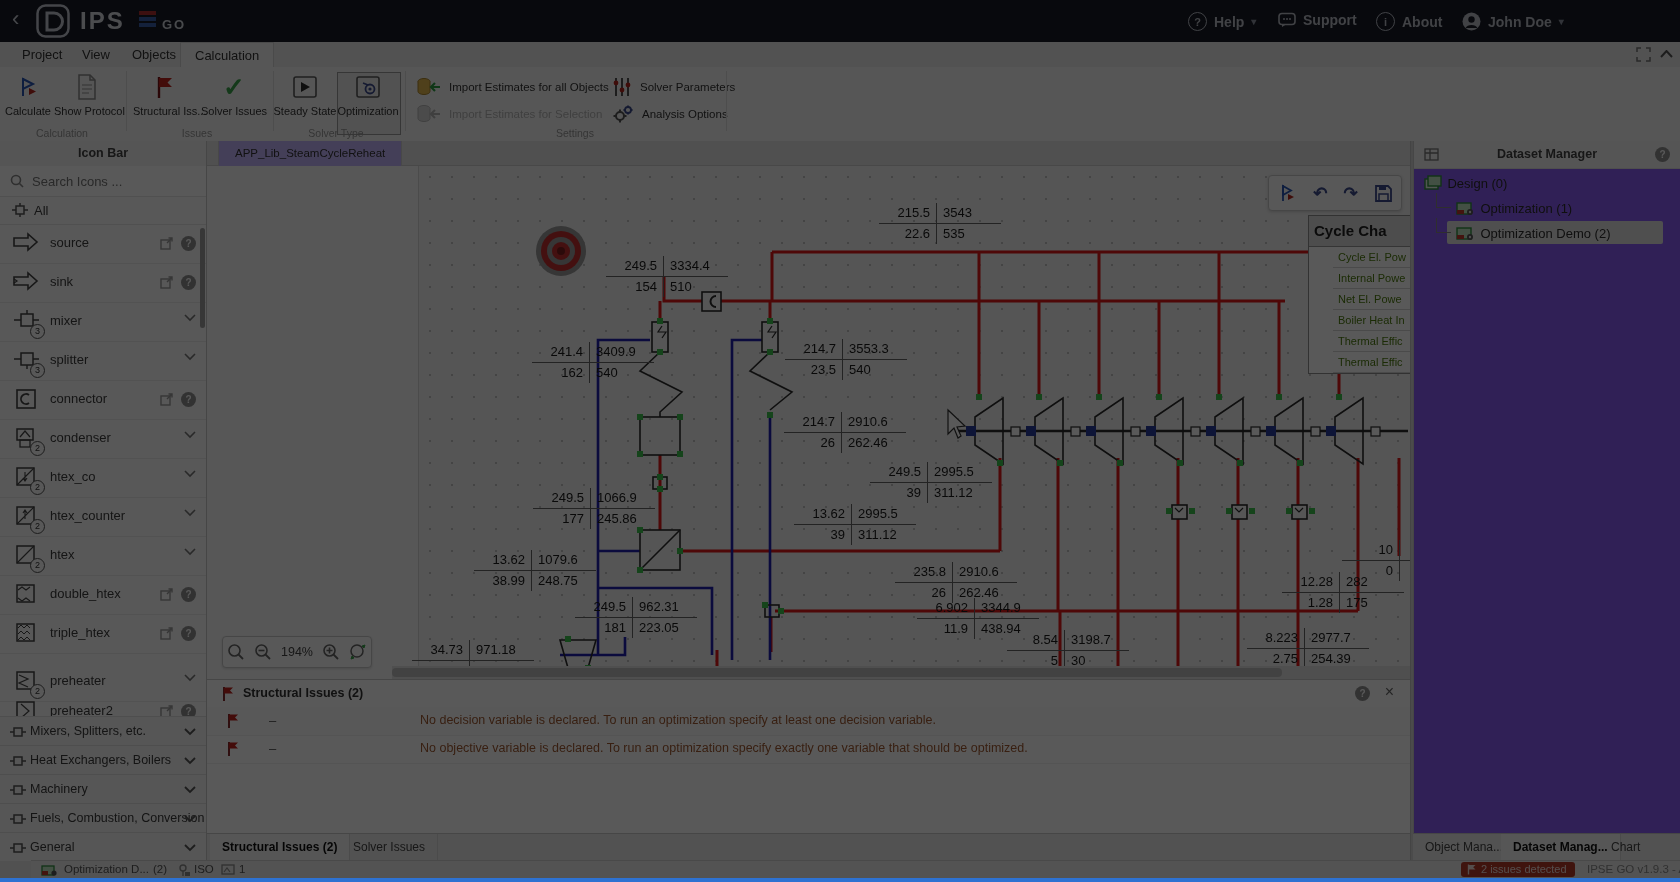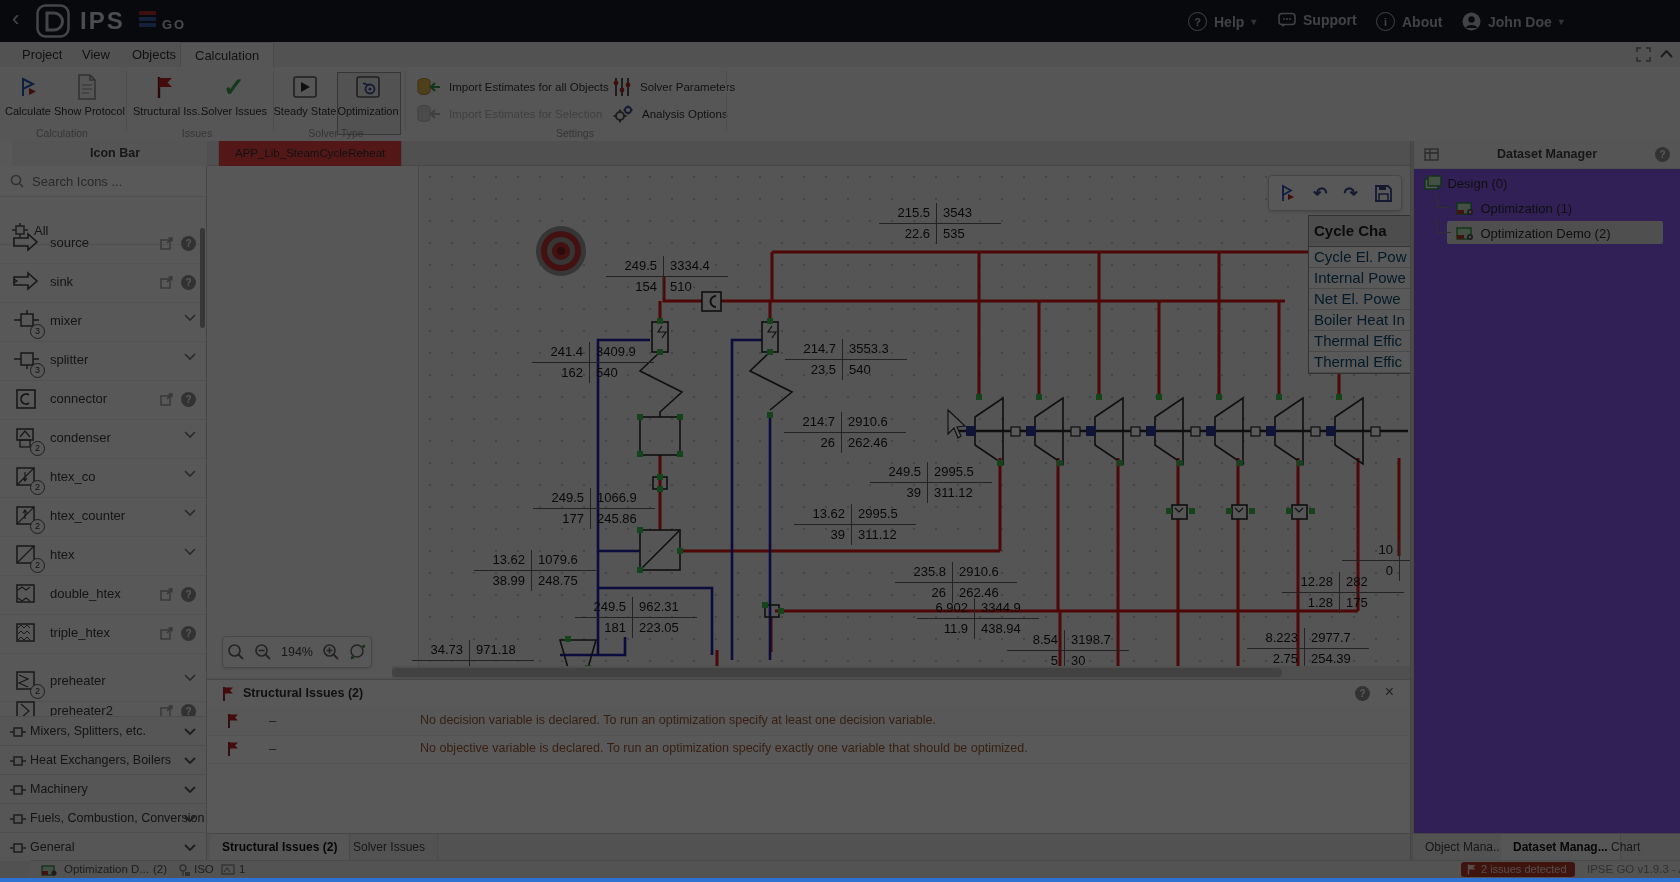--- a/index.html
+++ b/index.html
@@ -21,61 +21,61 @@
   #ribbon{left:0;top:67px;width:1680px;height:74px;background:#f7f7f7;border-bottom:1px solid #cfcfcf;}
   .rbtn{position:absolute;top:5px;width:66px;text-align:center;color:#333;}
   .rbtn .ric{height:30px;display:flex;align-items:center;justify-content:center;}
   .rbtn .rlb{font-size:11px;margin-top:3px;white-space:nowrap;}
   .rsep{position:absolute;top:4px;height:60px;width:1px;background:#dcdcdc;}
   .rcap{position:absolute;top:60px;font-size:10.5px;color:#979797;text-align:center;}
   .setrow{position:absolute;display:flex;align-items:center;gap:8px;font-size:11.5px;color:#333;white-space:nowrap;}
   .setrow.disabled{color:#b5b5b5;}
   
   #sidebar{left:0;top:141px;width:207px;height:719px;background:#fbfbfb;border-right:1px solid #c9c9c9;box-sizing:border-box;}
-  .sb-title{position:absolute;left:12px;top:0;width:100%;height:25px;line-height:25px;text-align:center;
+  .sb-title{position:absolute;left:0;top:0;width:100%;height:25px;line-height:25px;text-align:center;
             font-size:12.5px;font-weight:bold;color:#444;background:#f2f2f2;border-bottom:1px solid #e2e2e2;}
   .sb-search{position:absolute;left:0;top:25px;width:100%;height:30px;border-bottom:1px solid #e6e6e6;background:#fff;}
   .sb-search input{position:absolute;left:30px;top:4px;width:160px;height:20px;border:none;outline:none;
             font-size:13px;color:#777;background:transparent;font-family:"Liberation Sans",sans-serif;}
-  .allrow{position:absolute;left:0;top:55px;width:100%;height:28px;border-bottom:1px solid #e6e6e6;margin-top:20px;}
+  .allrow{position:absolute;left:0;top:55px;width:100%;height:28px;border-bottom:1px solid #e6e6e6;}
   .sb-list{position:absolute;left:0;top:83px;width:100%;height:492px;overflow:hidden;}
   .item{position:absolute;left:0;width:100%;height:39px;border-bottom:1px solid #ececec;}
   .item .lbl{position:absolute;left:50px;top:11px;font-size:13px;color:#3c3c3c;}
   .iicon{position:absolute;left:12px;top:8px;}
   .badge{position:absolute;left:30px;top:22px;width:13px;height:13px;border:1.2px solid #555;border-radius:50%;
          font-size:9px;line-height:13px;text-align:center;color:#333;background:#fbfbfb;}
   .badge:empty{display:none;}
   .trail{position:absolute;right:10px;top:12px;display:flex;gap:8px;align-items:center;}
   .qdot{width:15px;height:15px;border-radius:50%;background:#8f8f8f;color:#fbfbfb;font-size:10px;font-weight:bold;
         display:inline-flex;align-items:center;justify-content:center;}
   .cat{position:absolute;left:0;width:100%;height:29px;background:#f5f5f5;border-top:1px solid #e0e0e0;}
   .cat .lbl{position:absolute;left:30px;top:7px;font-size:12.5px;color:#3a3a3a;white-space:nowrap;}
   .sb-thumb{position:absolute;right:1px;top:4px;width:5px;height:100px;background:#9f9f9f;border-radius:3px;}
   
   #canvas-tabs{left:207px;top:141px;width:1203px;height:25px;background:#e6e6e6;border-bottom:1px solid #cfcfcf;box-sizing:border-box;}
-  .ctab{position:absolute;left:11px;top:0;height:25px;line-height:25px;padding:0 16px;background:#ef4444;
+  .ctab{position:absolute;left:11px;top:0;height:25px;line-height:25px;padding:0 16px;background:#c4b5fd;
         border-right:1px solid #cfcfcf;border-left:1px solid #cfcfcf;font-size:11.5px;color:#333;}
   #canvas{left:207px;top:166px;width:1203px;height:513px;overflow:hidden;background:#f2f2f2;}
   .pageL{position:absolute;left:0;top:0;width:211px;height:513px;background:#fafafa;}
   .pageR{position:absolute;left:211px;top:0;width:992px;height:513px;background:#f2f2f2;border-left:1px solid #d8d8d8;
          background-image:radial-gradient(#c4c4c4 1px, transparent 1px);background-size:22px 22px;box-sizing:border-box;}
   .sl{position:absolute;display:grid;grid-template-columns:58px 64px;font-size:13px;color:#1a1a1a;line-height:20px;white-space:nowrap;}
   .sl span{padding:0 6px;}
   .sl .a{text-align:right;border-right:1px solid #666;border-bottom:1px solid #666;}
   .sl .b{border-bottom:1px solid #666;}
   .sl .c{text-align:right;border-right:1px solid #666;}
   .minitb{position:absolute;background:#fcfcfc;border:1px solid #c9c9c9;border-radius:4px;
           display:flex;align-items:center;justify-content:space-around;box-shadow:0 1px 3px rgba(0,0,0,.15);}
   .zoomtxt{font-size:12.5px;color:#444;}
   .uglyph{font-size:17px;color:#3c4a8c;font-weight:bold;line-height:1;}
   #cycletable{left:1101px;top:49px;width:112px;background:#fff;border:1px solid #8f8f8f;}
   #cycletable .hd{height:30px;line-height:30px;background:#dcdcdc;font-size:15px;font-weight:bold;color:#222;
        padding-left:5px;border-bottom:1px solid #999;white-space:nowrap;overflow:hidden;}
-  #cycletable .tr{height:20px;line-height:20px;font-size:15px;color:#0c4a6e;padding-left:5px;
-       border-bottom:1px solid #d5d5d5;white-space:nowrap;overflow:hidden;}
+  #cycletable .tr{height:20px;line-height:20px;font-size:11px;color:#4d7c0f;padding-left:5px;
+       border-bottom:1px solid #d5d5d5;white-space:nowrap;overflow:hidden;margin-left:24px;}
   .hscroll{position:absolute;left:185px;top:500px;width:1018px;height:13px;background:#e3e3e3;}
   .hthumb{position:absolute;left:0px;top:2px;width:890px;height:9px;background:#bdbdbd;border-radius:4px;}
   
   #issues{left:207px;top:679px;width:1203px;height:154px;background:#fff;border-top:1px solid #c9c9c9;box-sizing:border-box;}
   .iss-h{position:absolute;left:0;top:0;width:100%;height:27px;border-bottom:1px solid #e5e5e5;}
   .iss-h .t{position:absolute;left:36px;top:6px;font-size:12.5px;font-weight:bold;color:#333;}
   .iss-row{position:absolute;left:0;width:100%;height:28px;border-bottom:1px solid #efefef;}
   .iss-row .dash{position:absolute;left:62px;top:6px;font-size:13px;color:#555;}
   .iss-row .msg{position:absolute;left:213px;top:6px;font-size:12.5px;color:#a05a32;}
   

